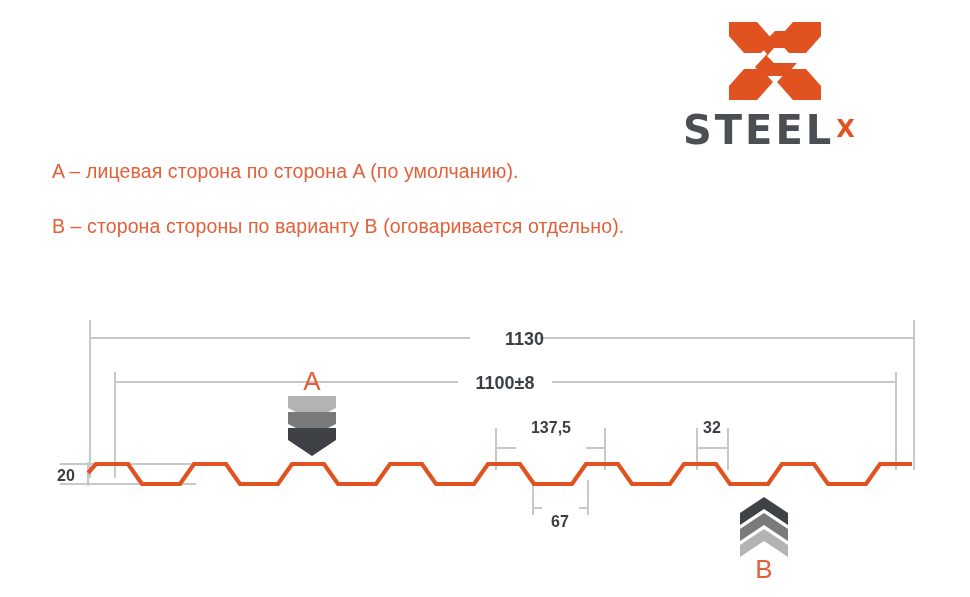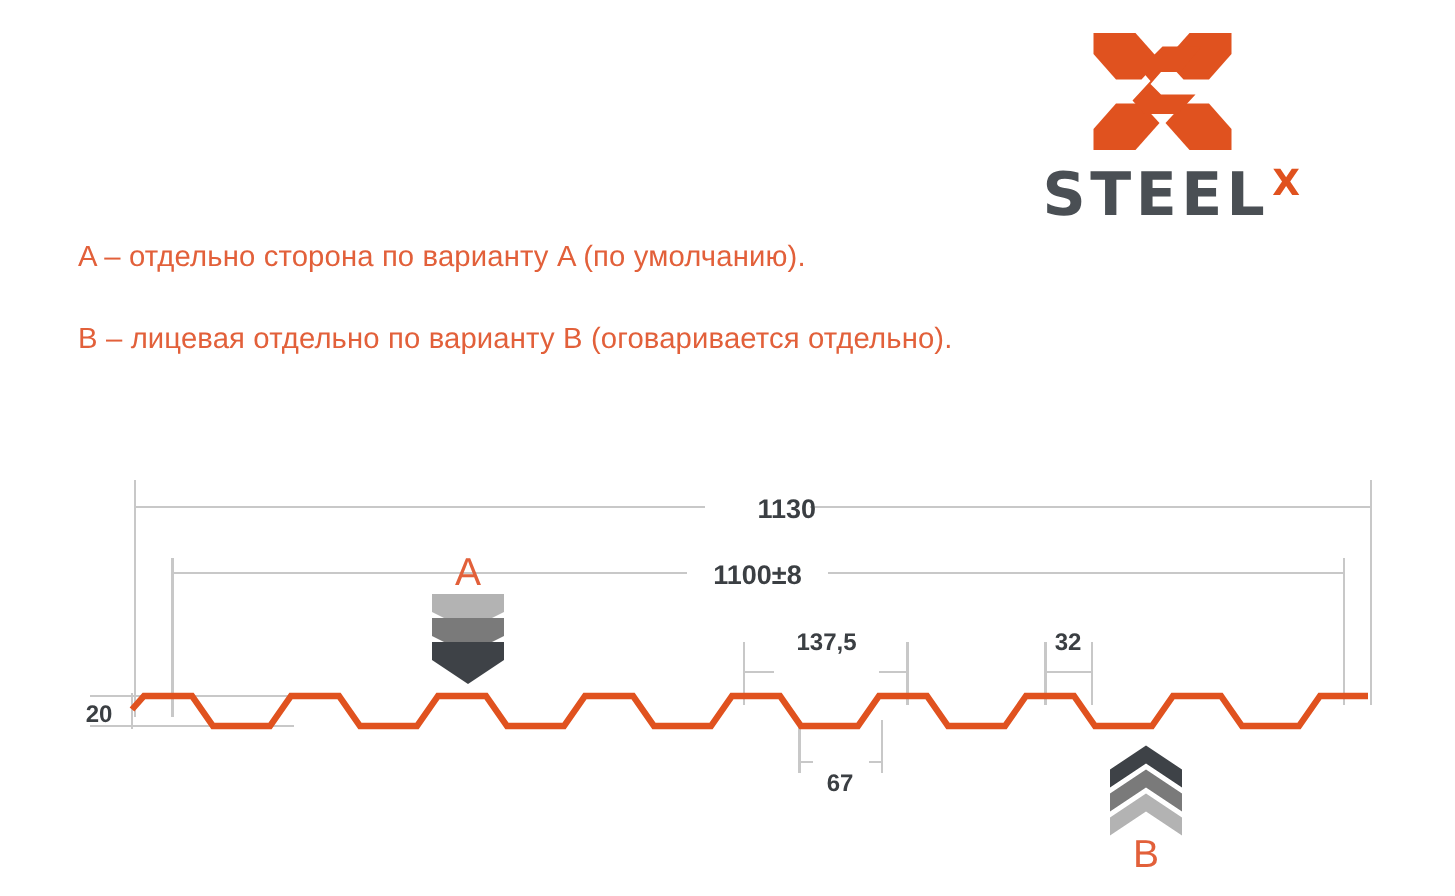--- a/index.html
+++ b/index.html
@@ -26,26 +26,26 @@
   }
   #logo-mark {
     position: absolute;
     left: 44px;
     top: 0px;
     width: 96px;
     height: 86px;
   }
   #logo-wordmark {
     position: absolute;
-    left: 12px;
+    left: 0px;
     top: 92px;
     width: 230px;
     height: 40px;
     display: flex;
-    align-items: flex-start;
+    align-items: center;
   }
   #logo-steel-text {
     font-family: "DejaVu Sans", sans-serif;
     font-size: 40px;
     font-weight: 700;
     letter-spacing: 3px;
     color: #4a4f54;
     line-height: 1;
   }
   #logo-x-text {
@@ -115,22 +115,22 @@
       <path d="M30 26 L44 26 L38 33 L26 33 Z" fill="#ffffff" opacity="0"></path>
     </svg>
   </div>
 
   <div id="logo-wordmark">
     <span id="logo-steel-text">STEEL</span>
     <span id="logo-x-text">X</span>
   </div>
 </div>
 
-<div class="caption" id="caption-a">A – отдельно сторона по варианту A (по умолчанию).</div>
-<div class="caption" id="caption-b">B – лицевая отдельно по варианту B (оговаривается отдельно).</div>
+<div class="caption" id="caption-a">A – лицевая сторона по сторона A (по умолчанию).</div>
+<div class="caption" id="caption-b">B – сторона стороны по варианту B (оговаривается отдельно).</div>
 
 <div id="drawing">
 <svg width="970" height="597" viewBox="0 0 970 597" aria-hidden="true">
 
   <g stroke="#c8c8c8" stroke-width="1.6" fill="none" shape-rendering="crispEdges">
 
     <line x1="90" y1="320" x2="90" y2="478"></line>
     <line x1="914" y1="320" x2="914" y2="470"></line>
 
     <line x1="90" y1="338" x2="470" y2="338"></line>

